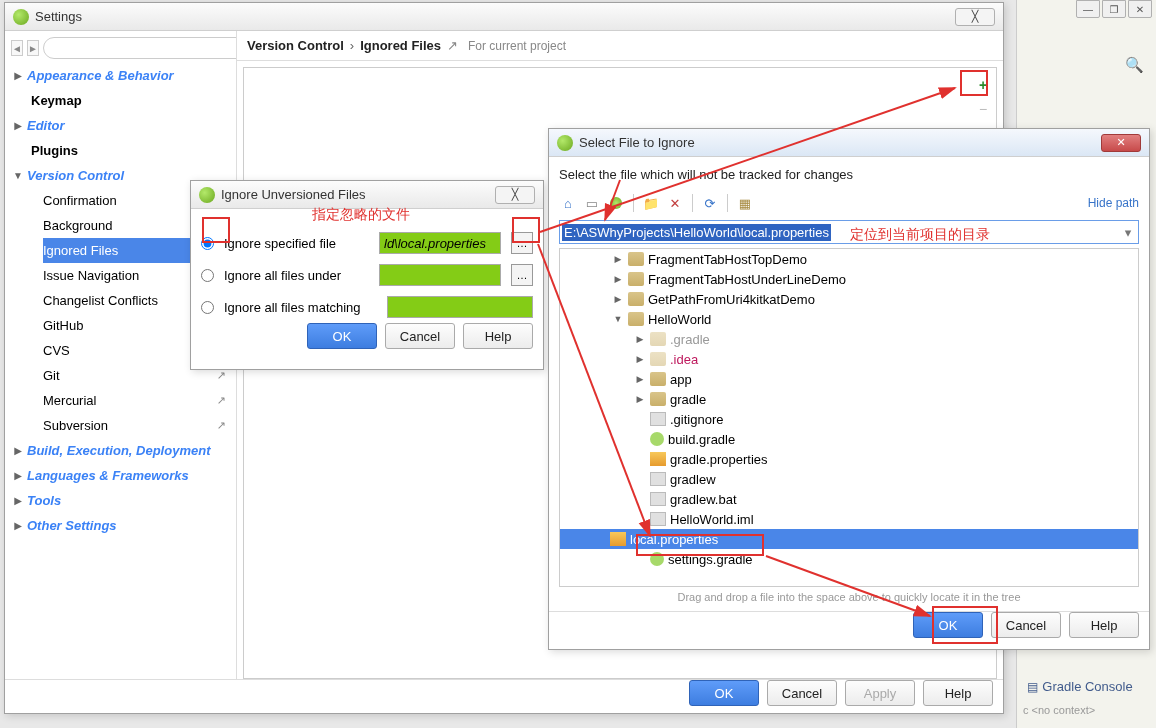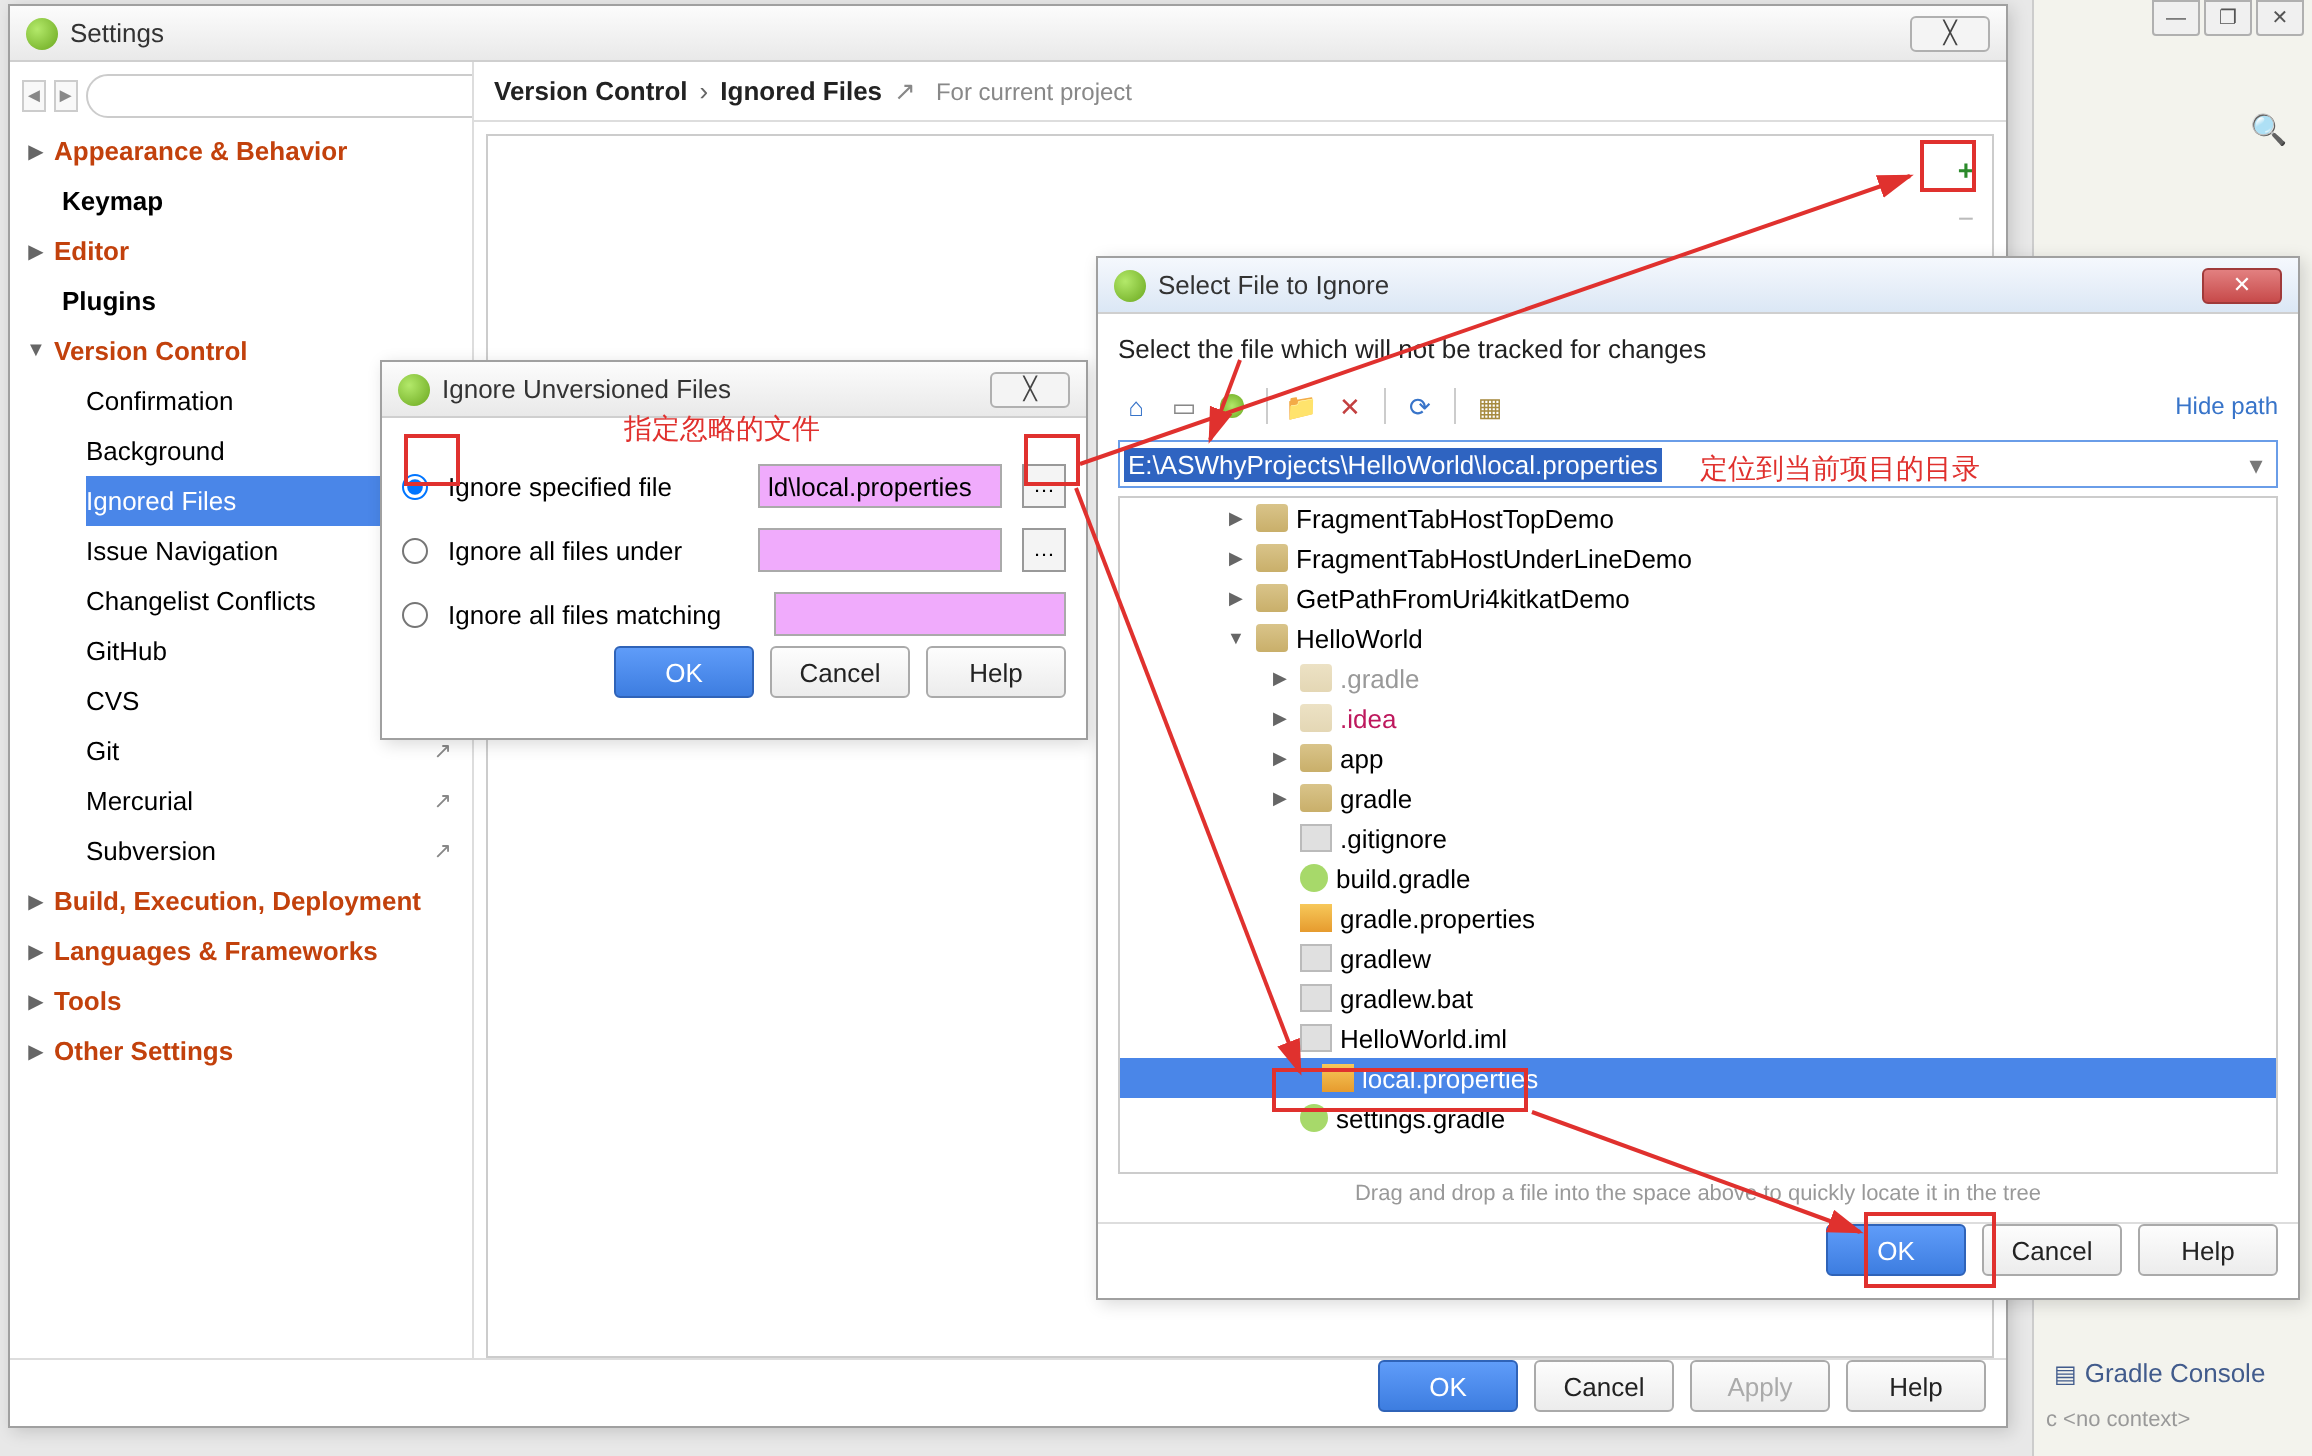--- a/index.html
+++ b/index.html
@@ -9,21 +9,21 @@
   .titlebar .icon { width:16px; height:16px; background:radial-gradient(circle at 35% 35%, #b3e96a,#6aa71e); border-radius:50%; }
   .titlebar .title { font-weight:400; color:#333; flex:1; }
   .titlebar .close { width:40px; height:18px; border:1px solid #b0b0b0; border-radius:3px; background:#f4f4f4; display:flex; align-items:center; justify-content:center; color:#444; font-size:11px; }
   .settings-body { display:flex; height:calc(100% - 62px); }
   .sidebar { width:232px; border-right:1px solid #ddd; overflow:auto; padding-top:2px; }
   .search-row { padding:4px 6px; display:flex; align-items:center; gap:4px; }
   .search-back,.search-fwd { width:16px; height:16px; border:1px solid #ccc; background:#f8f8f8; display:flex; align-items:center; justify-content:center; color:#888; font-size:10px;}
   .search-input { flex:1; height:22px; border:1px solid #ccc; border-radius:11px; padding:0 18px 0 8px; background:#fff; position:relative; }
   .tree-item { display:flex; align-items:center; height:25px; padding-left:6px; cursor:default; }
   .tree-item .arrow { width:14px; text-align:center; color:#666; font-size:10px; }
-  .tree-item.bold > .label { font-weight:bold; color:#c2410c; }
+  .tree-item.bold > .label { font-weight:bold; color:#3b82f6;font-style:italic; }
   .tree-item .label { padding-left:2px; color:#222; }
   .tree-sub { padding-left:26px; }
   .tree-sub.deep { padding-left:38px; }
   .tree-row { height:25px; display:flex; align-items:center; position:relative; cursor:default; }
   .tree-row .popout { position:absolute; right:10px; color:#888; font-size:11px; }
   .tree-row.selected { background:#4a86e8; color:#fff; }
   .tree-row.selected .label { color:#fff; }
   .main { flex:1; display:flex; flex-direction:column; }
   .breadcrumb { height:30px; display:flex; align-items:center; padding:0 10px; gap:6px; border-bottom:1px solid #ddd; }
   .breadcrumb .crumb { font-weight:bold; color:#222; }
@@ -35,21 +35,21 @@
   .pm-btn.plus { color:#2b8a2b; font-weight:bold;}
   .pm-btn.minus { color:#bbb; }
   .red-box { border:2px solid #e0312e; position:absolute; pointer-events:none; }
   .btn-row { height:34px; display:flex; justify-content:flex-end; gap:8px; padding:0 10px; border-top:1px solid #ddd; }
   button.std { min-width:70px; height:26px; background:linear-gradient(#fdfdfd,#ececec); border:1px solid #aaa; border-radius:3px; color:#222; }
   button.primary { background:linear-gradient(#5f9cf9,#3d7de0); border:1px solid #2f63b8; color:#fff; }
   button.std[disabled]{color:#aaa;}
   
   .radio-row { display:flex; align-items:center; height:32px; gap:10px; padding:0 10px; }
   .radio-row input[type=radio]{margin:0;}
-  .txt { height:22px; border:1px solid #aaa; padding:0 4px; background:#f0abfc; width:122px;}
+  .txt { height:22px; border:1px solid #aaa; padding:0 4px; background:#84cc16; width:122px;font-style:italic;}
   .dots { width:22px; height:22px; border:1px solid #999; background:#f4f4f4; display:flex; align-items:center; justify-content:center; font-size:11px;}
   
   .chooser-body { padding:6px 10px 4px 10px; display:flex; flex-direction:column; height:calc(100% - 66px); }
   .chooser-label { padding:4px 0 8px 0; color:#222;}
   .toolbar { display:flex; align-items:center; gap:6px; height:26px; }
   .tb-icon { width:18px; height:18px; display:flex; align-items:center; justify-content:center; border:1px solid transparent; font-size:13px; }
   .tb-sep { width:1px; height:18px; background:#ccc; margin:0 2px; }
   .hide-path { color:#3874c9; margin-left:auto; font-size:12px; }
   .path-input { height:24px; border:1px solid #6a9de8; background:#fff; margin-top:4px; display:flex; align-items:center; padding:0 2px; gap:4px;}
   .path-input .sel { background:#2f64c1; color:#ffffff; padding:1px 2px; }
@@ -323,21 +323,21 @@
           <span>gradlew</span>
         </div>
       <div class="ft-row" style="padding-left:90px">
           <span class="fi file"></span>
           <span>gradlew.bat</span>
         </div>
       <div class="ft-row" style="padding-left:90px">
           <span class="fi file"></span>
           <span>HelloWorld.iml</span>
         </div>
-      <div class="ft-row selected" style="padding-left:101px">
+      <div class="ft-row selected" style="padding-left:50px">
           <span class="fi prop"></span>
           <span>local.properties</span>
         </div>
       <div class="ft-row" style="padding-left:90px">
           <span class="fi g"></span>
           <span>settings.gradle</span>
         </div>
     </div>
     <div class="hint">Drag and drop a file into the space above to quickly locate it in the tree</div>
   </div>

